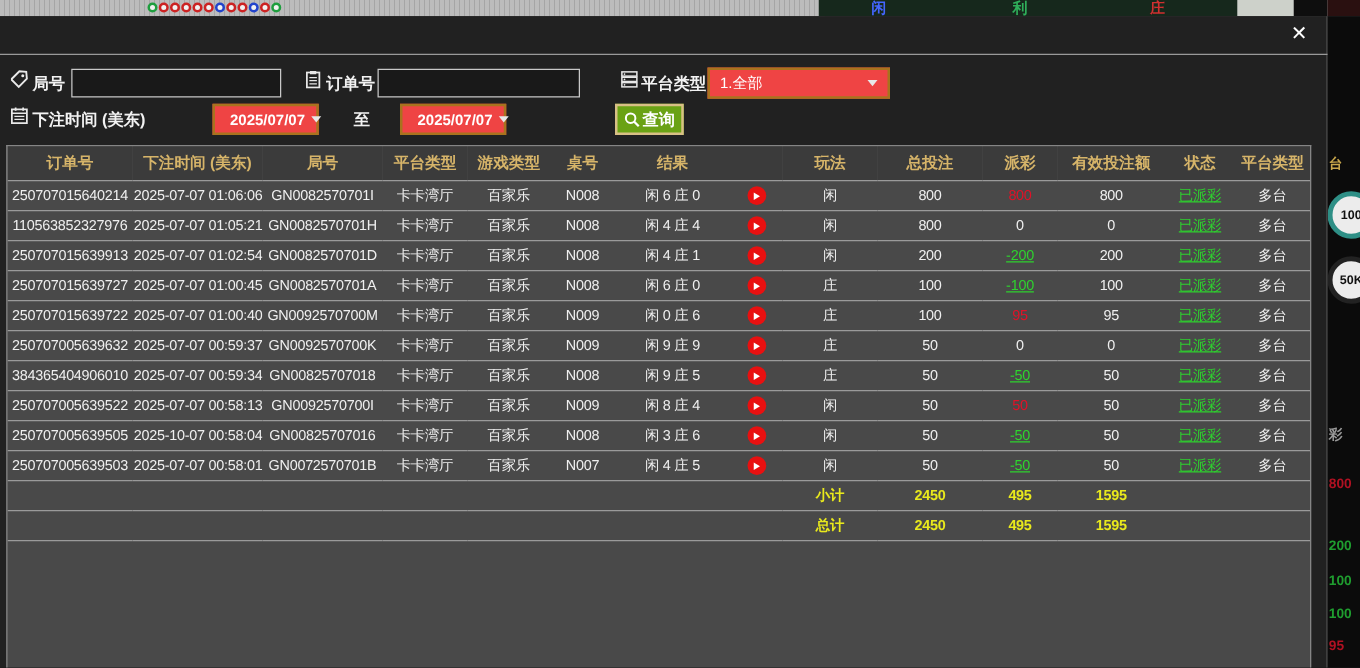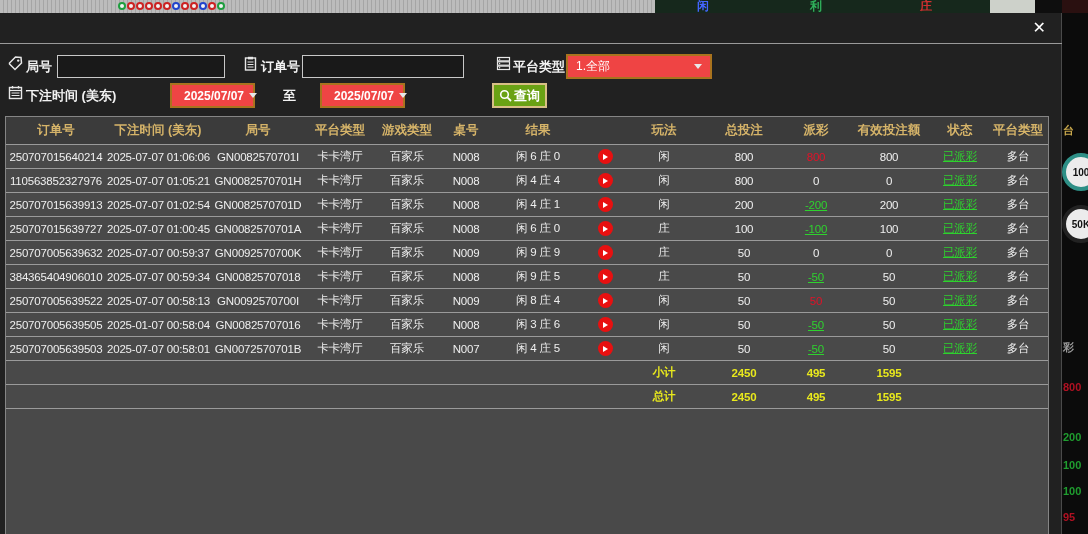--- a/index.html
+++ b/index.html
@@ -277,20 +277,38 @@
                   <span class="play-tri"></span>
                 </span></td>
               <td>庄</td>
               <td>100</td>
               <td class="c-green">-100</td>
               <td>100</td>
               <td class="c-green">已派彩</td>
               <td>多台</td>
             </tr>
             <tr>
+              <td>250707015639722</td>
+              <td>2025-07-07 01:00:40</td>
+              <td>GN0092570700M</td>
+              <td>卡卡湾厅</td>
+              <td>百家乐</td>
+              <td>N009</td>
+              <td>闲 0 庄 6</td>
+              <td><span class="play-btn">
+                  <span class="play-tri"></span>
+                </span></td>
+              <td>庄</td>
+              <td>100</td>
+              <td class="c-red">95</td>
+              <td>95</td>
+              <td class="c-green">已派彩</td>
+              <td>多台</td>
+            </tr>
+            <tr>
               <td>250707005639632</td>
               <td>2025-07-07 00:59:37</td>
               <td>GN0092570700K</td>
               <td>卡卡湾厅</td>
               <td>百家乐</td>
               <td>N009</td>
               <td>闲 9 庄 9</td>
               <td><span class="play-btn">
                   <span class="play-tri"></span>
                 </span></td>
@@ -332,21 +350,21 @@
                 </span></td>
               <td>闲</td>
               <td>50</td>
               <td class="c-red">50</td>
               <td>50</td>
               <td class="c-green">已派彩</td>
               <td>多台</td>
             </tr>
             <tr>
               <td>250707005639505</td>
-              <td>2025-01-07 00:58:04</td>
+              <td>2025-10-07 00:58:04</td>
               <td>GN00825707016</td>
               <td>卡卡湾厅</td>
               <td>百家乐</td>
               <td>N008</td>
               <td>闲 3 庄 6</td>
               <td><span class="play-btn">
                   <span class="play-tri"></span>
                 </span></td>
               <td>闲</td>
               <td>50</td>

